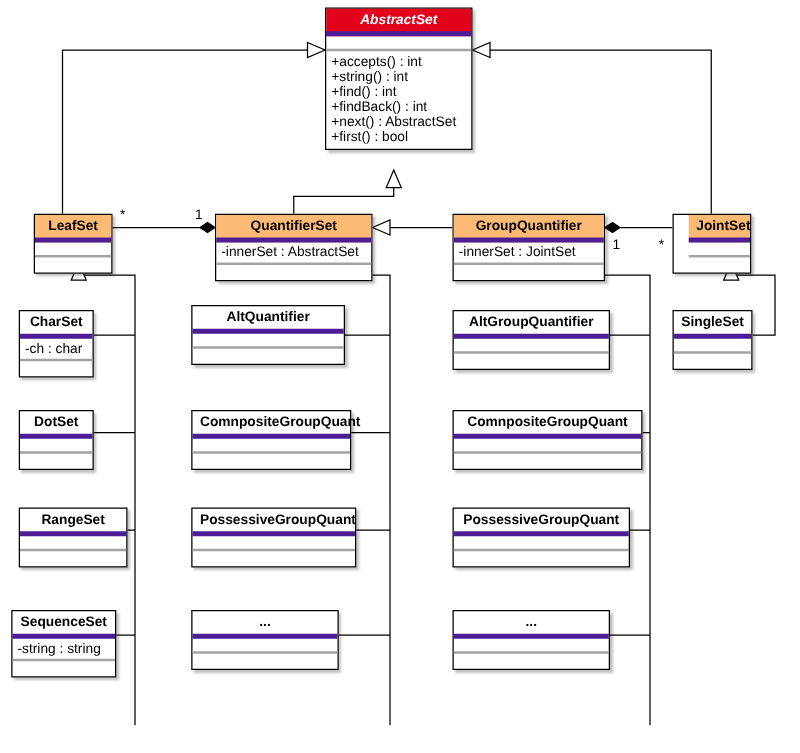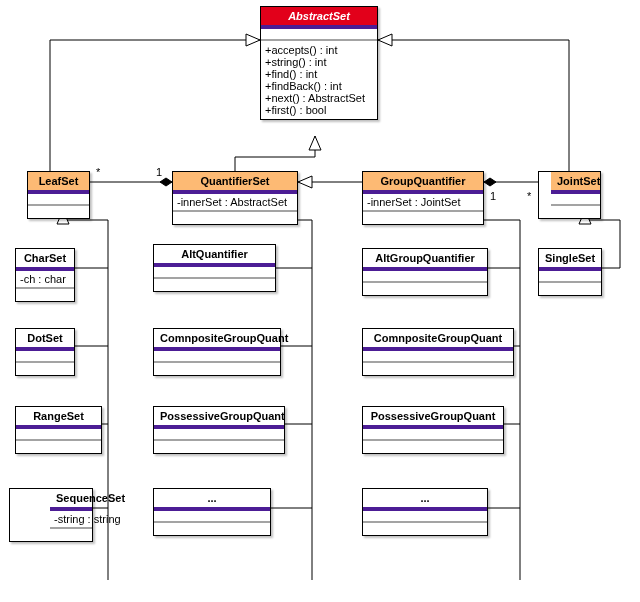--- a/index.html
+++ b/index.html
@@ -149,21 +149,21 @@
   <div class="class-box" style="left:15px; top:328px; width:60px;">
     <div class="title">DotSet</div>
     <div class="section"></div>
     <div class="section"></div>
   </div>
   <div class="class-box" style="left:15px; top:406px; width:87px;">
     <div class="title">RangeSet</div>
     <div class="section"></div>
     <div class="section"></div>
   </div>
-  <div class="class-box" style="left:9px; top:488px; width:84px;padding-left:40px;">
+  <div class="class-box" style="left:9px; top:488px; width:84px;">
     <div class="title">SequenceSet</div>
     <div class="section">-string : string</div>
     <div class="section"></div>
   </div>
 
   <div class="class-box" style="left:153px; top:244px; width:123px;">
     <div class="title">AltQuantifier</div>
     <div class="section"></div>
     <div class="section"></div>
   </div>

